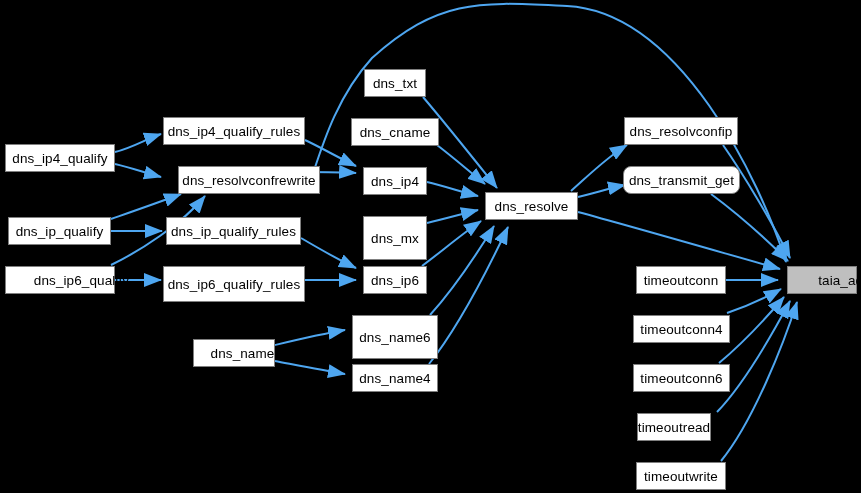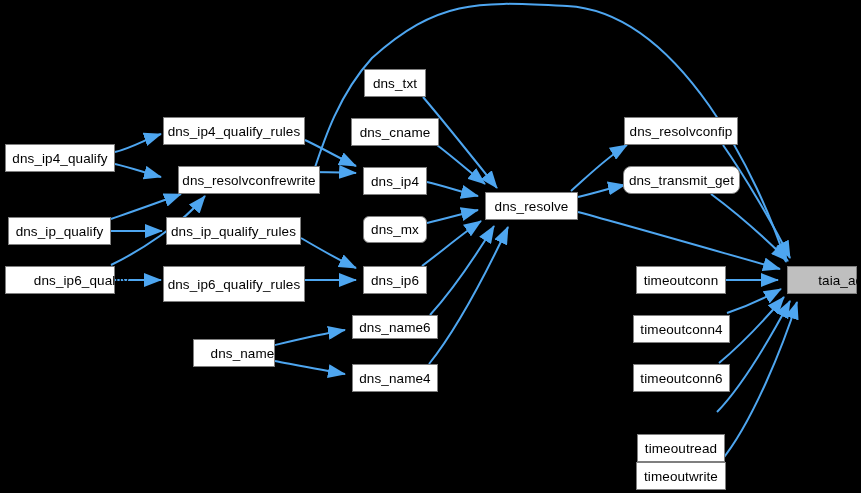--- a/index.html
+++ b/index.html
@@ -115,27 +115,27 @@
       </div>
       <div class="gnode" style="left: 364px; top: 69px; width: 62px; height: 28px;">
         <span class="gnode-label">dns_txt</span>
       </div>
       <div class="gnode" style="left: 351px; top: 118px; width: 88px; height: 28px;">
         <span class="gnode-label">dns_cname</span>
       </div>
       <div class="gnode" style="left: 363px; top: 167px; width: 64px; height: 28px;">
         <span class="gnode-label">dns_ip4</span>
       </div>
-      <div class="gnode" style="left: 363px; top: 216px; width: 64px; height: 27px; border-radius: 6px;">
+      <div class="gnode" style="left: 363px; top: 216px; width: 64px; height: 44px;">
         <span class="gnode-label">dns_mx</span>
       </div>
       <div class="gnode" style="left: 363px; top: 266px; width: 64px; height: 28px;">
         <span class="gnode-label">dns_ip6</span>
       </div>
-      <div class="gnode" style="left: 352px; top: 315px; width: 86px; height: 24px;">
+      <div class="gnode" style="left: 352px; top: 315px; width: 86px; height: 44px;">
         <span class="gnode-label">dns_name6</span>
       </div>
       <div class="gnode" style="left: 352px; top: 364px; width: 86px; height: 28px;">
         <span class="gnode-label">dns_name4</span>
       </div>
       <div class="gnode" style="left: 485px; top: 192px; width: 93px; height: 28px;">
         <span class="gnode-label">dns_resolve</span>
       </div>
       <div class="gnode" style="left: 624px; top: 117px; width: 114px; height: 28px;">
         <span class="gnode-label">dns_resolvconfip</span>
@@ -145,21 +145,21 @@
       </div>
       <div class="gnode" style="left: 636px; top: 266px; width: 90px; height: 28px;">
         <span class="gnode-label">timeoutconn</span>
       </div>
       <div class="gnode" style="left: 633px; top: 315px; width: 97px; height: 28px;">
         <span class="gnode-label">timeoutconn4</span>
       </div>
       <div class="gnode" style="left: 633px; top: 364px; width: 97px; height: 28px;">
         <span class="gnode-label">timeoutconn6</span>
       </div>
-      <div class="gnode" style="left: 637px; top: 434px; width: 88px; height: 28px;">
+      <div class="gnode" style="left: 637px; top: 413px; width: 74px; height: 28px;">
         <span class="gnode-label">timeoutread</span>
       </div>
       <div class="gnode" style="left: 636px; top: 462px; width: 90px; height: 28px;">
         <span class="gnode-label">timeoutwrite</span>
       </div>
       <div class="gnode highlight" style="left: 787px; top: 266px; width: 70px; height: 28px;">
         <span class="gnode-label">taia_add</span>
       </div>
     </div>
 

